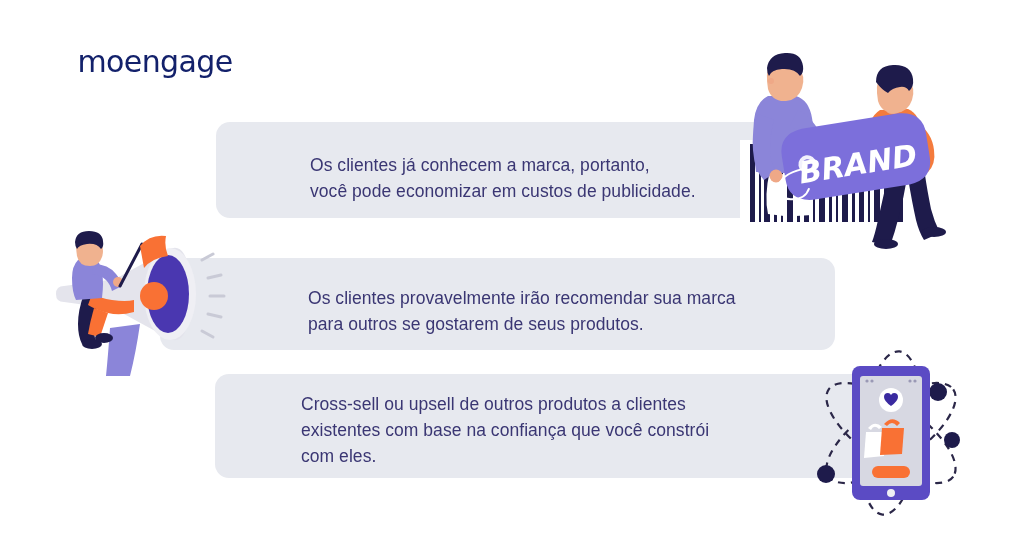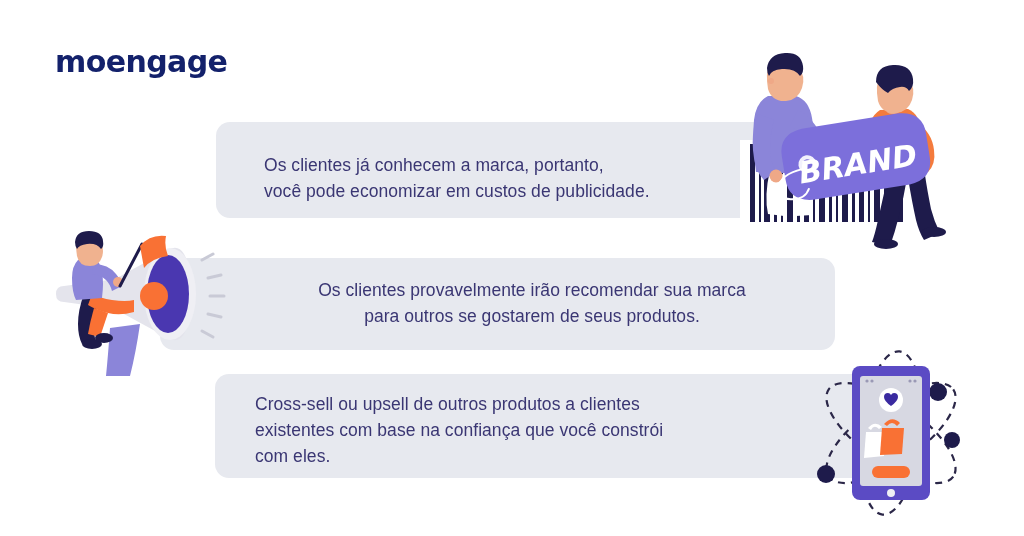--- a/index.html
+++ b/index.html
@@ -17,47 +17,49 @@
 
   
   #logo {
     position: absolute;
     left: 55px; top: 44px;
     width: 200px; height: 36px;
   }
   #logo .logo-text {
     font-family: "DejaVu Sans", sans-serif;
     font-size: 30px;
-    font-weight: 700;
+    font-weight: 400;
     letter-spacing: -0.6px;
     color: #13216b;
     line-height: 36px;
+    text-align: center;
   }
 
   
   .card {
     position: absolute;
     background: #e7e9ef;
     border-radius: 14px;
   }
   .card-text {
     position: absolute;
     color: #3a3673;
     font-size: 17.5px;
     line-height: 26px;
     font-weight: 400;
     white-space: pre-line;
     letter-spacing: 0.05px;
+    margin-left: 46px;
   }
 
   #card1 { left: 216px; top: 122px; width: 604px; height: 96px; }
   #card1-text { left: 264px; top: 152px; width: 520px; }
 
   #card2 { left: 160px; top: 258px; width: 675px; height: 92px; }
-  #card2-text { left: 262px; top: 277px; width: 540px; text-align: center; }
+  #card2-text { left: 262px; top: 285px; width: 540px; }
 
   #card3 { left: 215px; top: 374px; width: 665px; height: 104px; }
   #card3-text { left: 255px; top: 391px; width: 520px; }
 
   
   .illus { position: absolute; }
   #illus-brand { left: 740px; top: 52px; width: 240px; height: 200px; }
   #illus-mega  { left: 48px;  top: 232px; width: 210px; height: 148px; }
   #illus-phone { left: 786px; top: 348px; width: 210px; height: 170px; }
   .illus svg { display: block; width: 100%; height: 100%; overflow: visible; }

